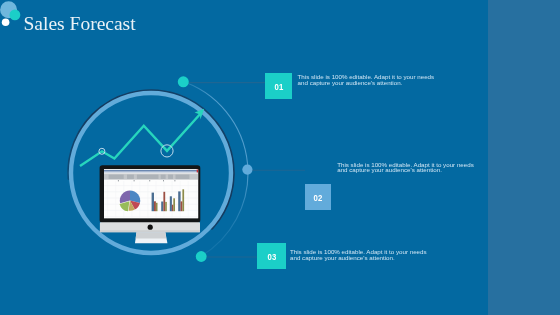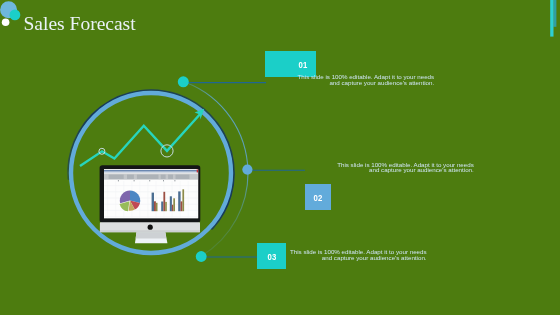--- a/index.html
+++ b/index.html
@@ -1,18 +1,18 @@
 <!DOCTYPE html>
 <html><head>
 <meta charset="utf-8">
 <style>
   html,body{margin:0;padding:0;}
   body{width:560px;height:315px;overflow:hidden;background:#2770a0;
        font-family:"Liberation Sans",sans-serif;}
-  #slide{position:relative;width:560px;height:315px;background:#4d7c0f;overflow:hidden;text-align:right;}
+  #slide{position:relative;width:488px;height:315px;background:#0369a1;overflow:hidden;}
   #art{position:absolute;left:0;top:0;width:560px;height:315px;}
   .ttl{position:absolute;left:23.5px;top:13.8px;font-family:"Liberation Serif",serif;
        font-size:19.5px;line-height:20px;color:#eaf2f7;white-space:nowrap;}
   .badge{position:absolute;display:flex;align-items:center;justify-content:center;}
   .badge span{font-size:8.8px;font-weight:bold;color:#ffffff;display:inline-block;transform:scaleX(0.88) translateY(0.9px);}
   .txt{position:absolute;font-size:6.2px;line-height:5.95px;color:#cfe5f4;white-space:nowrap;}
 </style>
 </head>
 <body>
 
@@ -135,21 +135,21 @@
     <line x1="248" y1="170.2" x2="305" y2="170.2" stroke="#1f6693" stroke-width="1.1"></line>
     <line x1="201" y1="257" x2="258" y2="257" stroke="#1f6693" stroke-width="1.1"></line>
 
     <circle cx="183.3" cy="81.8" r="5.5" fill="#1bcfc8"></circle>
     <circle cx="247.4" cy="169.6" r="5.1" fill="#62abdb"></circle>
     <circle cx="201.2" cy="256.5" r="5.4" fill="#1bcfc8"></circle>
   </svg>
 
   <div class="ttl">Sales Forecast</div>
 
-  <div class="badge" style="left:265px;top:51px;width:27px;height:25.5px;background:#1bcfc8;padding-left:24px;">
+  <div class="badge" style="left:265px;top:73px;width:27px;height:25.5px;background:#1bcfc8;">
     <span>01</span>
   </div>
   <div class="txt" style="left:297.6px;top:73.8px;">
     <div>This slide is 100% editable. Adapt it to your needs</div>
     <div>and capture your audience's attention.</div>
   </div>
 
   <div class="badge" style="left:304.5px;top:156.3px;width:26.7px;height:26px;background:#62abdb;margin-top:28px;">
     <span>02</span>
   </div>

